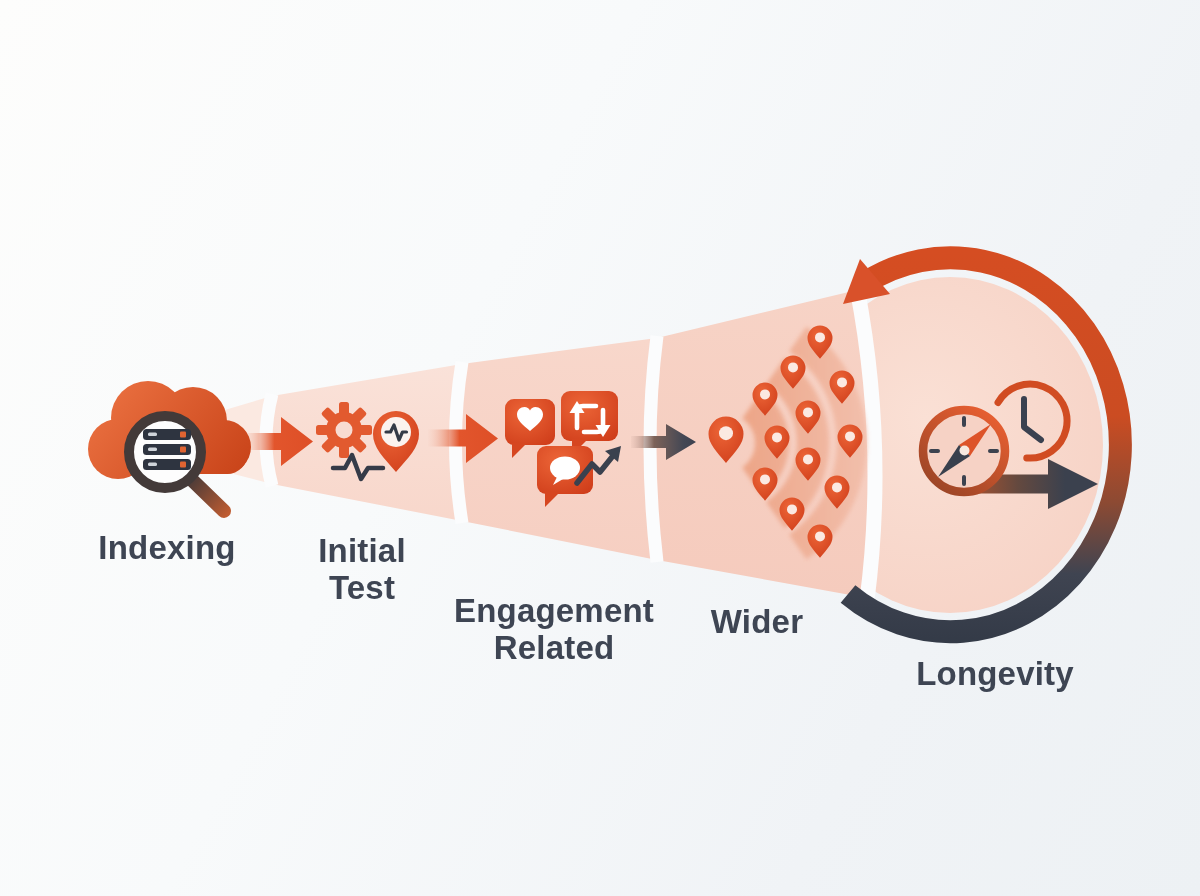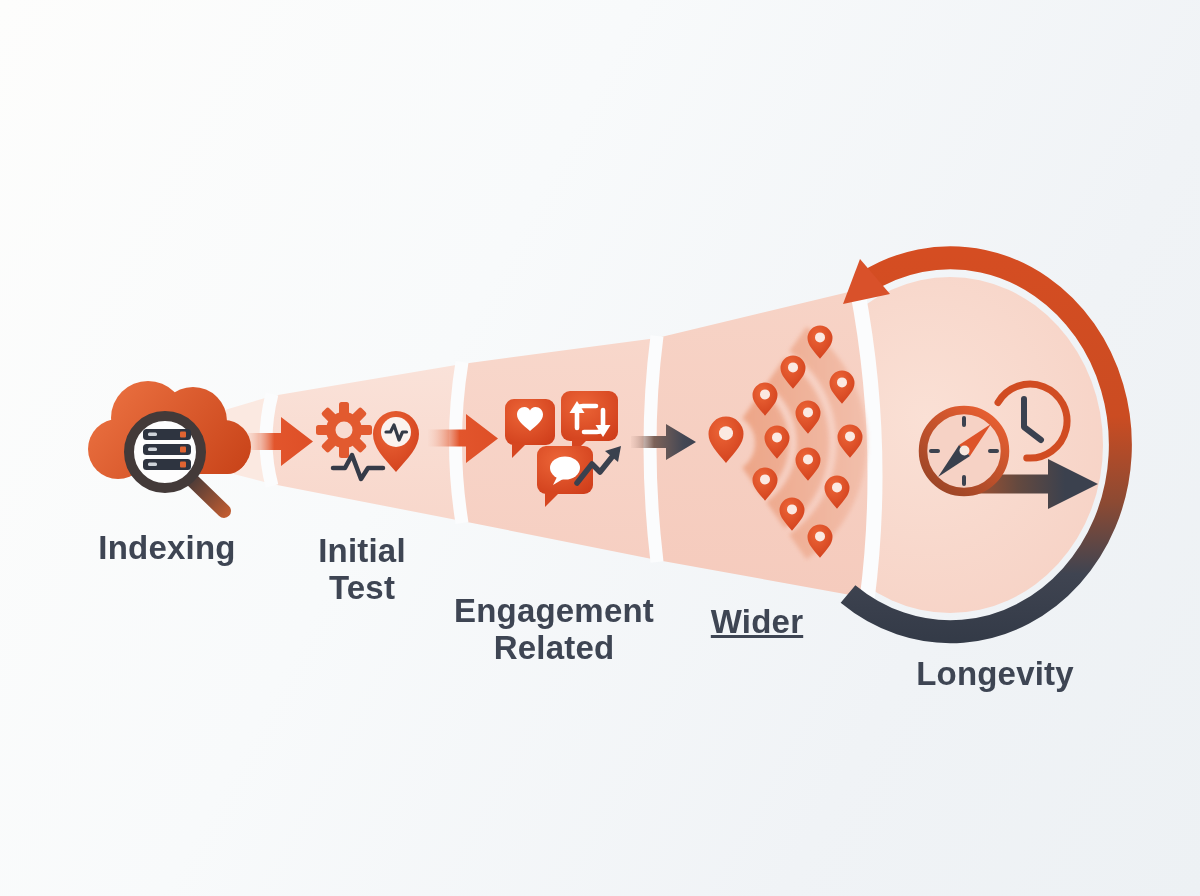--- a/index.html
+++ b/index.html
@@ -263,21 +263,21 @@
 <div class="stage-label" style="left:362px;top:532px;">
   <span>Initial</span>
   <span>Test</span>
 </div>
 
 <div class="stage-label" style="left:554px;top:556px;margin-top:36px;">
   <span>Engagement</span>
   <span>Related</span>
 </div>
 
-<div class="stage-label" style="left:757px;top:603px;text-decoration:underline;">
+<div class="stage-label" style="left:757px;top:603px;">
   <span>Wider</span>
 </div>
 
 <div class="stage-label" style="left:995px;top:655px;">
   <span>Longevity</span>
 </div>
 
 </div>
 
 </body></html>

